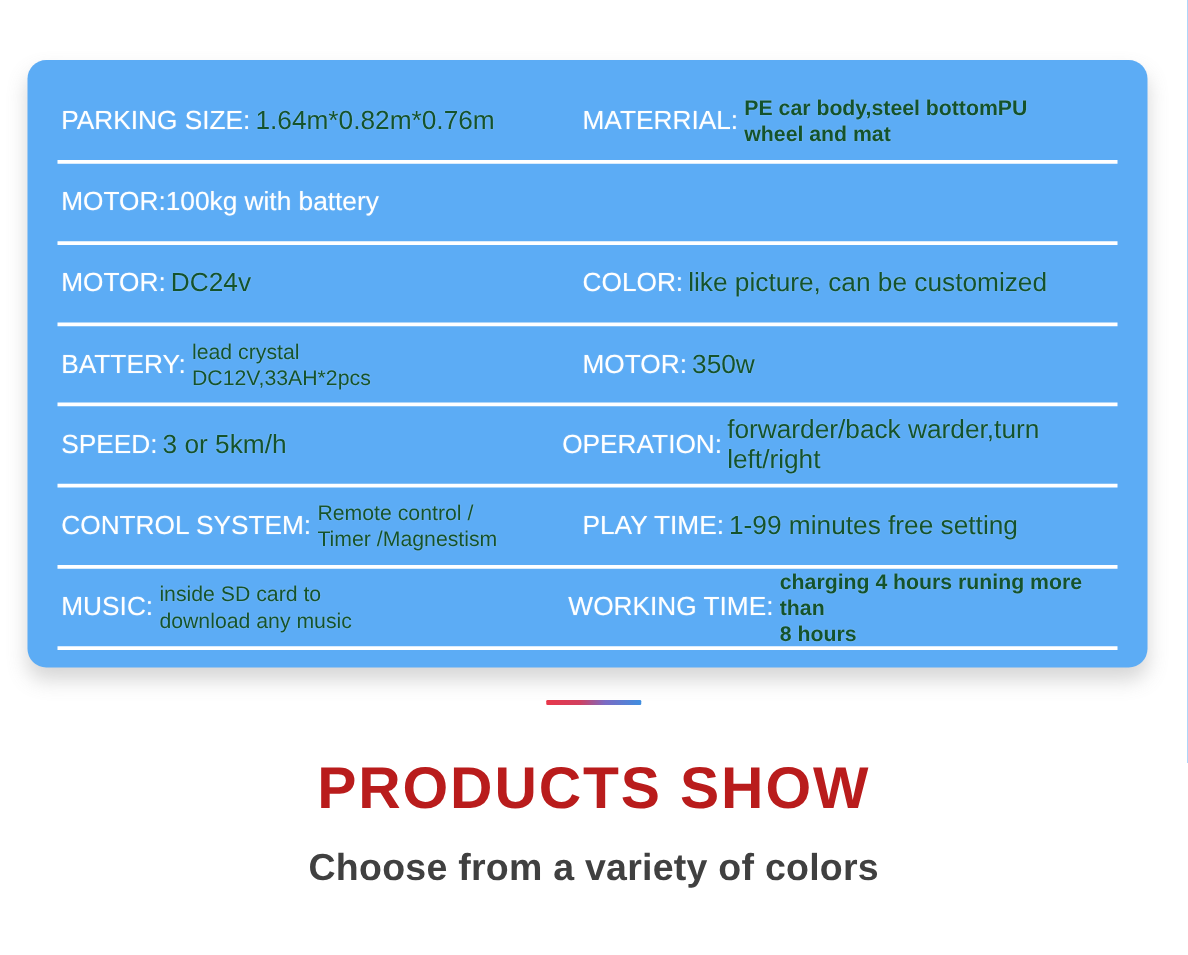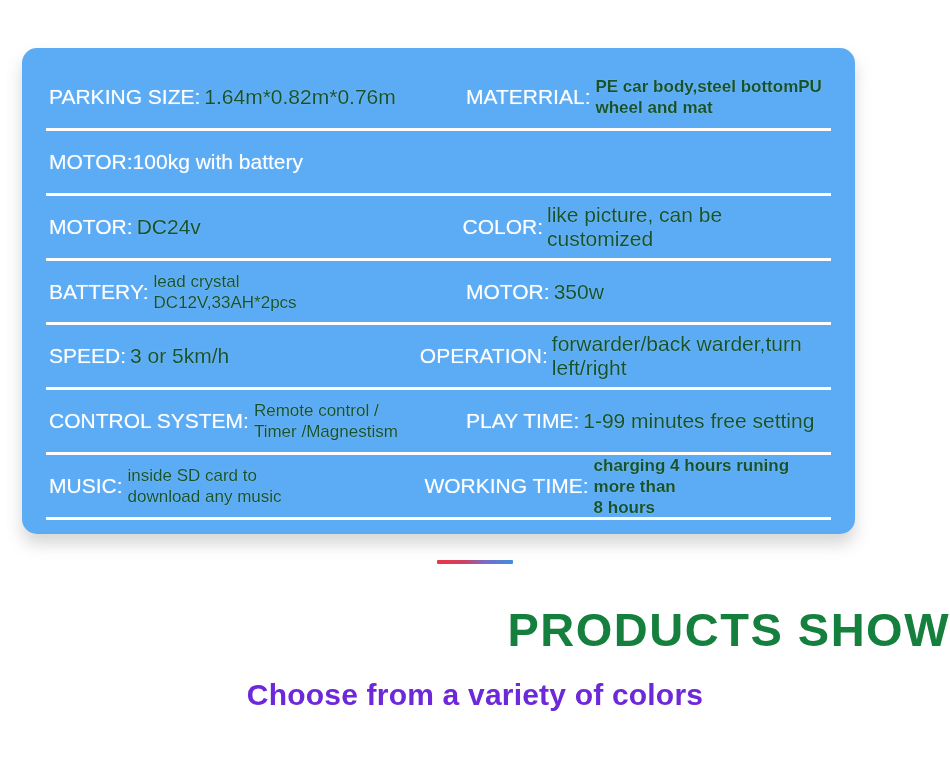--- a/index.html
+++ b/index.html
@@ -14,21 +14,21 @@
     font-family: "Liberation Sans", sans-serif;
     overflow: hidden;
     position: relative;
   }
 
   
   .spec-panel {
     position: absolute;
     left: 22px;
     top: 48px;
-    width: 833px;
+    width: 896px;
     height: 486px;
     background: #5cacf5;
     border-radius: 15px;
     box-sizing: border-box;
     padding: 12px 24px;
     box-shadow: 0 10px 16px rgba(120,120,120,0.30);
   }
 
   .spec-rows {
     width: 100%;
@@ -103,30 +103,29 @@
   .promo-divider {
     width: 76px;
     height: 4px;
     margin: 0 auto 40px auto;
     background: linear-gradient(to right, #e8374a 0%, #d1405f 35%, #7a6bc4 62%, #3f8ee0 100%);
     border-radius: 1px;
   }
   .promo-title {
     font-size: 47px;
     font-weight: bold;
-    color: #15803d;
+    color: #b91c1c;
     letter-spacing: 1.5px;
     line-height: 52px;
     margin: 0 0 22px 0;
-    text-align: right;
   }
   .promo-subtitle {
     font-size: 30px;
     font-weight: bold;
-    color: #6d28d9;
+    color: #404040;
     letter-spacing: 0.2px;
     line-height: 34px;
     margin: 0;
   }
 </style>
 </head>
 <body>
 
 <div class="spec-panel">
   <div class="spec-rows">

